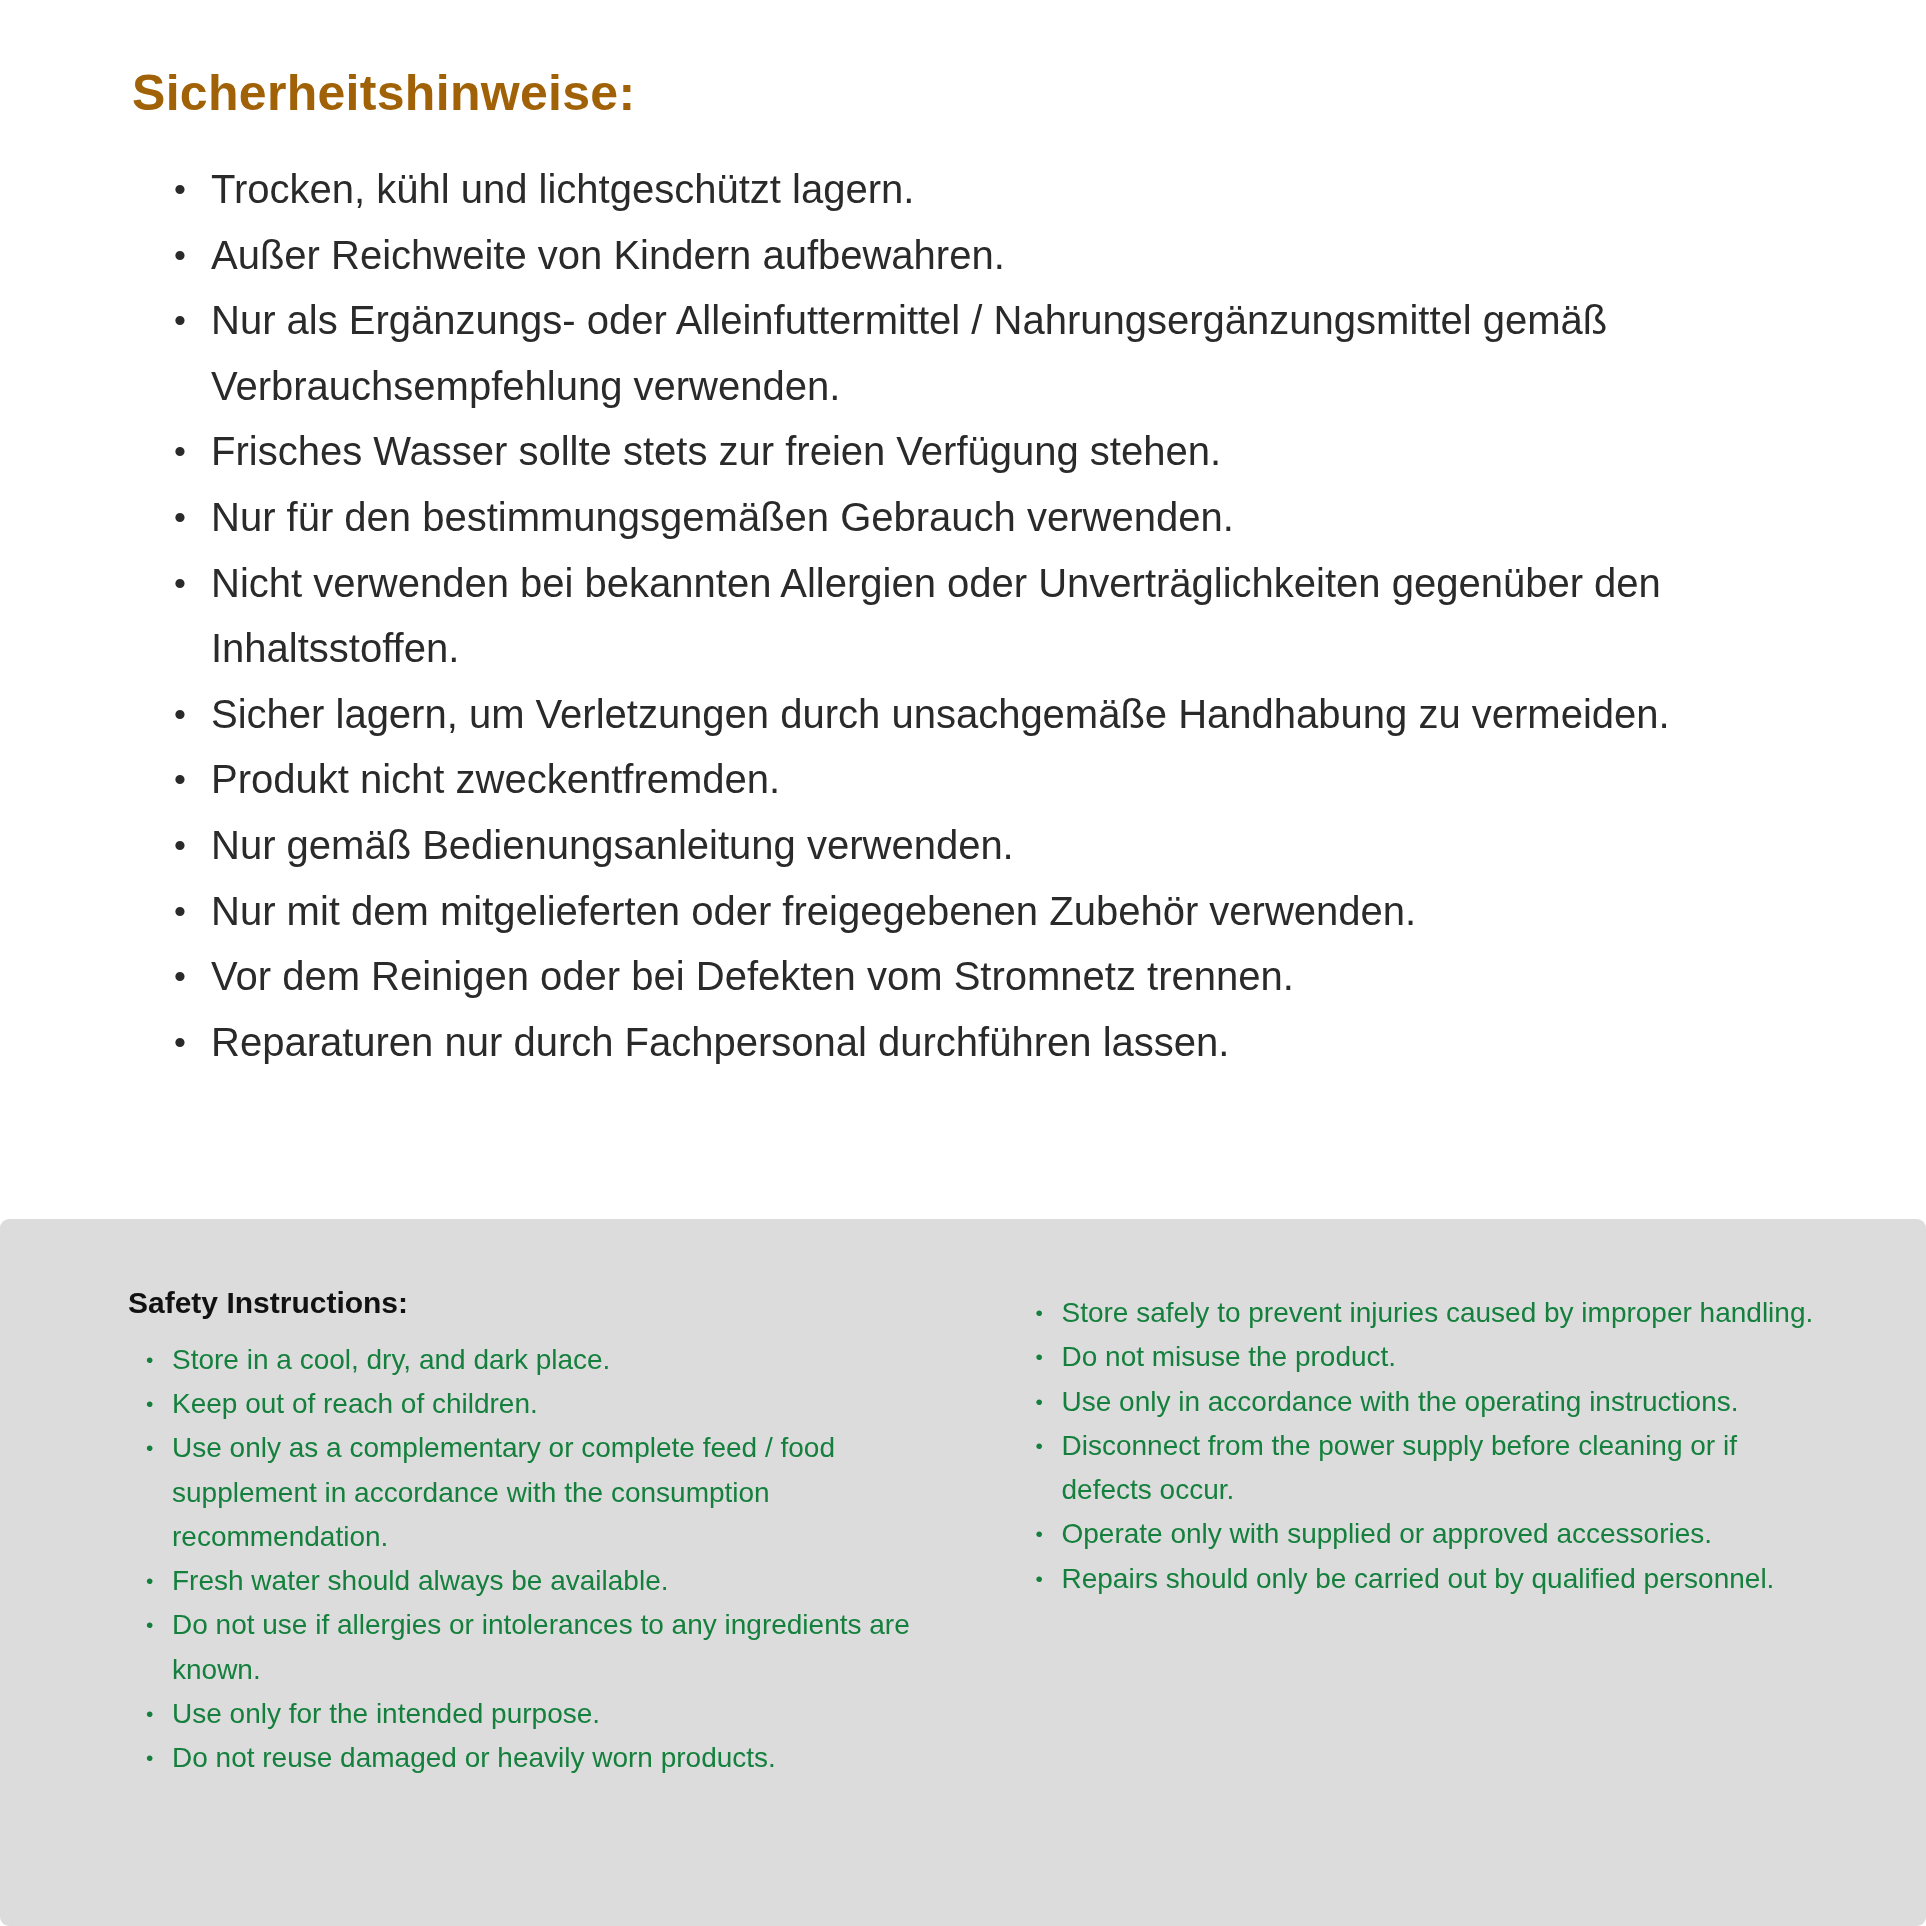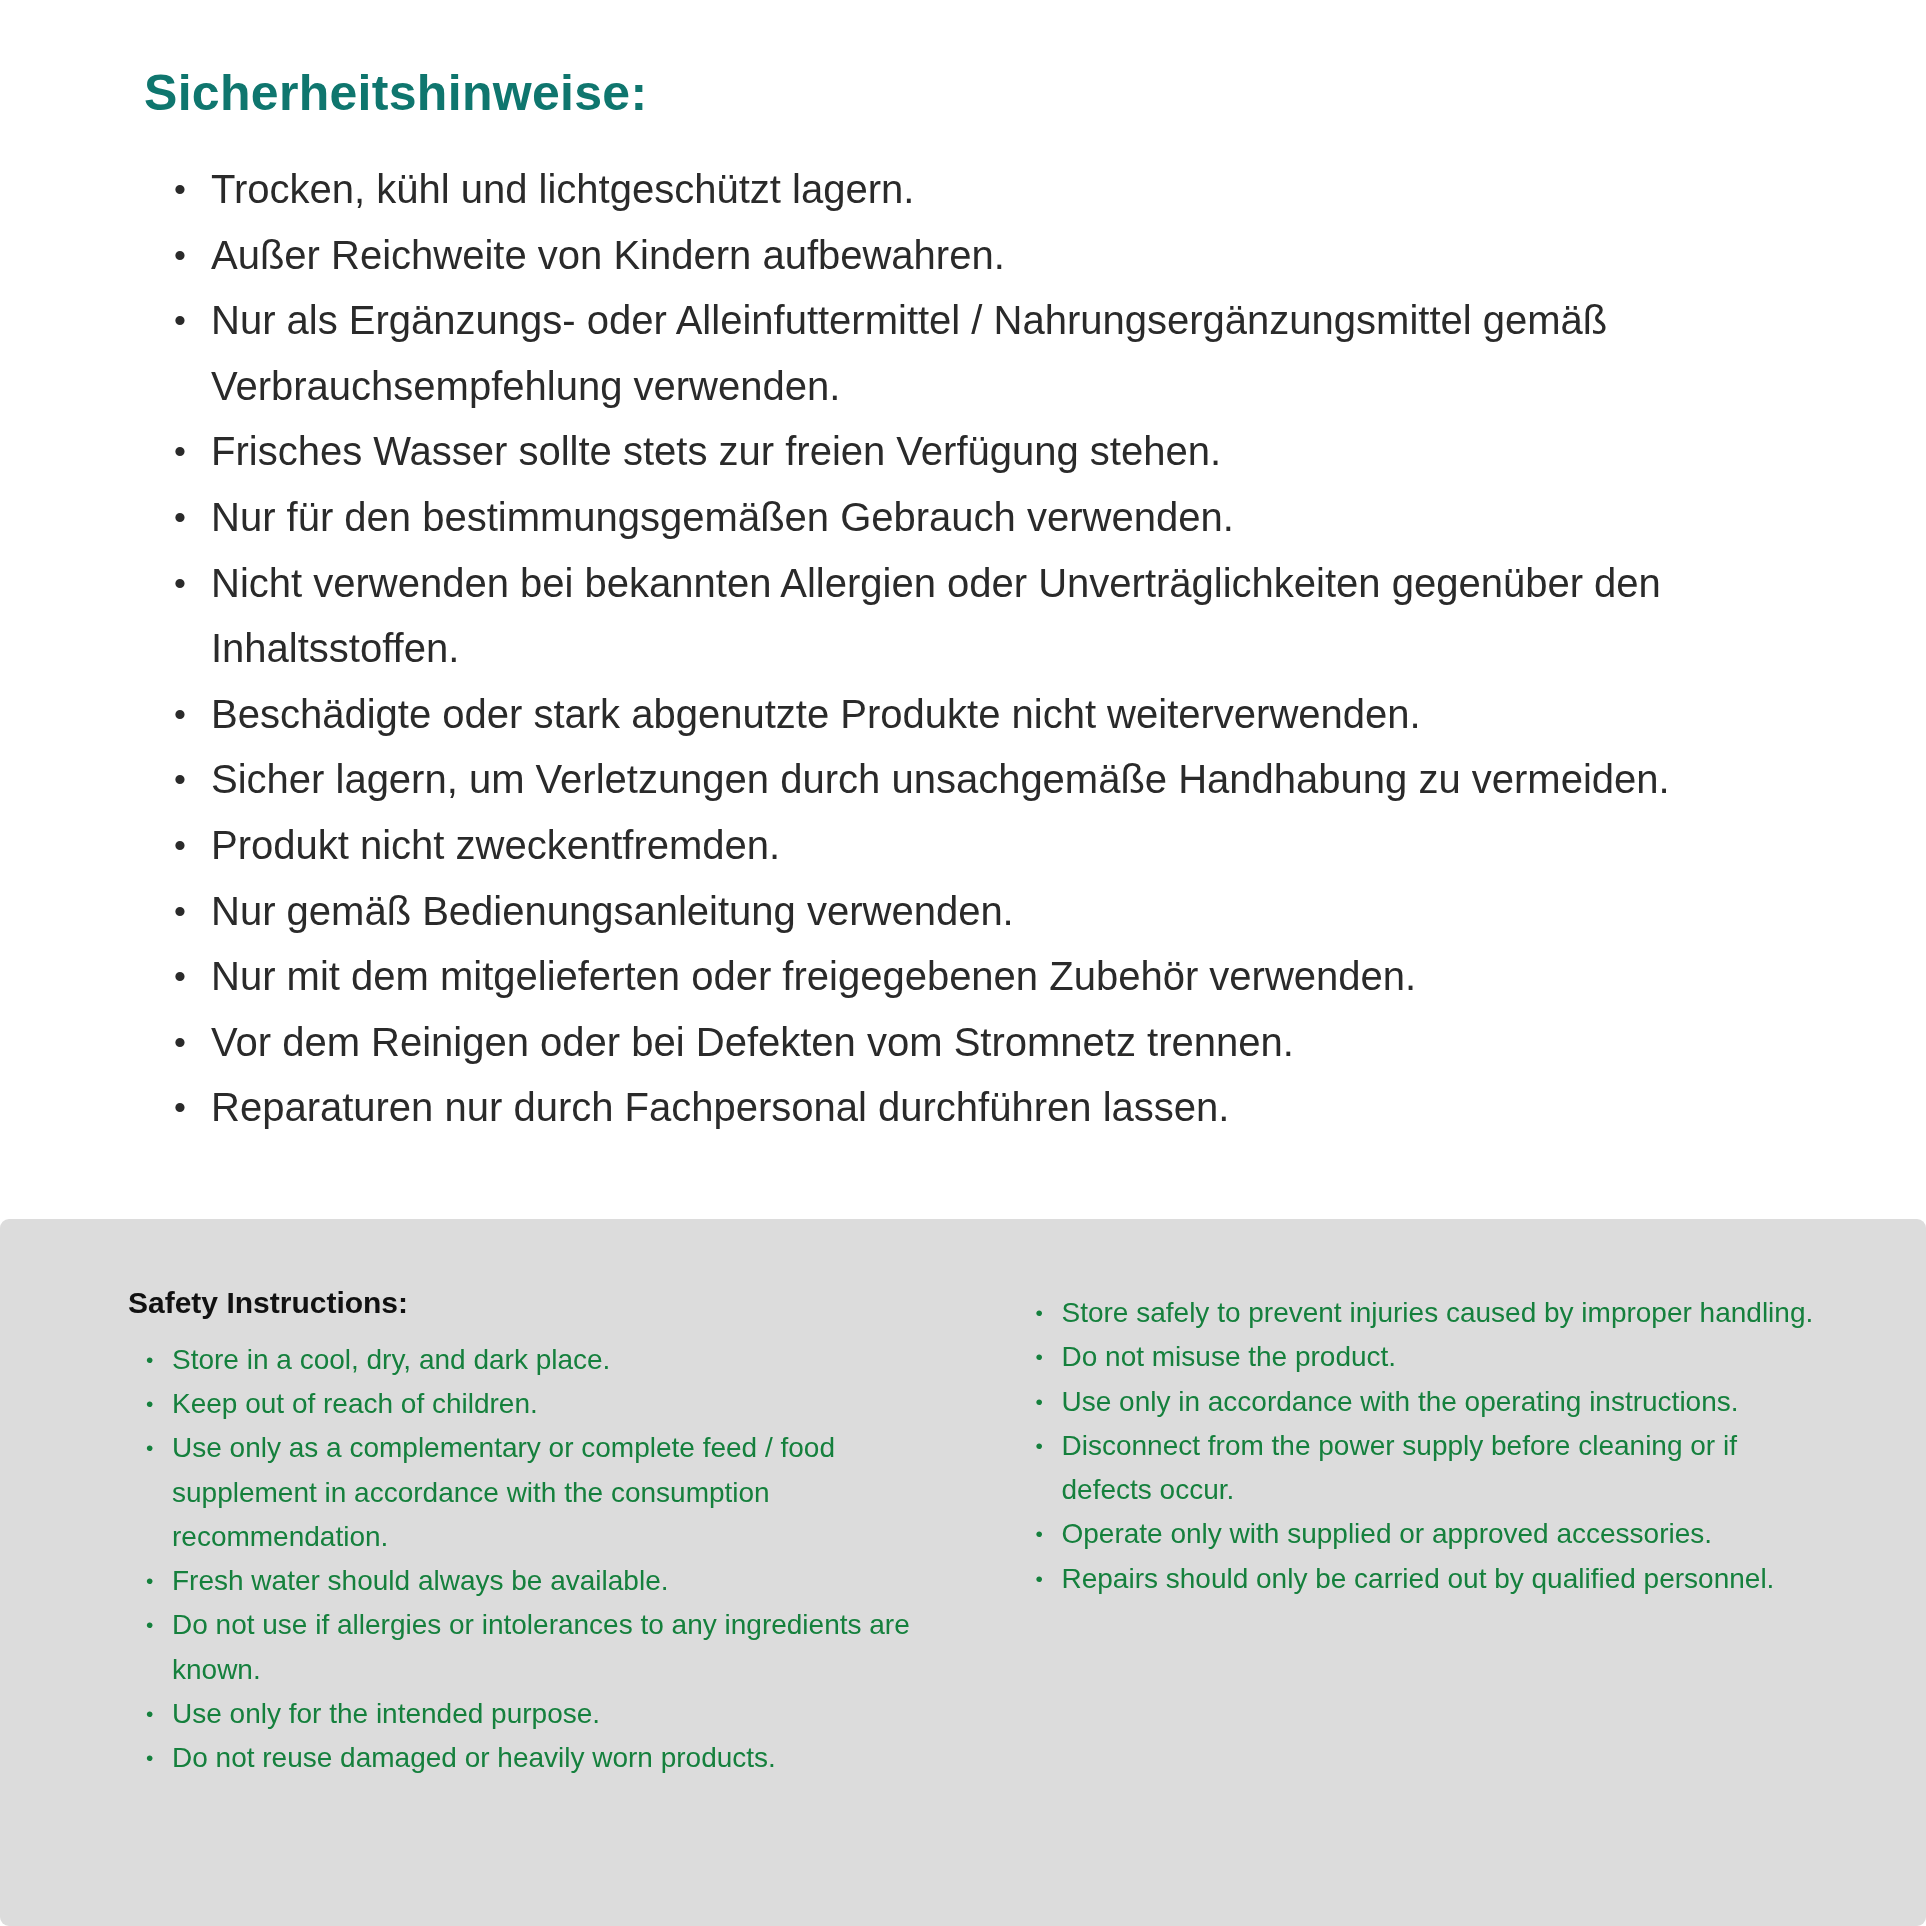--- a/index.html
+++ b/index.html
@@ -24,22 +24,22 @@
 
   
   .german-section {
     box-sizing: border-box;
     padding: 64px 116px 0 132px;
     flex: 0 0 auto;
   }
   .german-title {
     font-size: 50px;
     font-weight: 700;
-    margin: 0 0 35px 12px;
-    color: #0f766e;
+    margin: 0 0 35px 0;
+    color: #a16207;
     letter-spacing: 0.3px;
   }
   ul.german-list {
     list-style: none;
     margin: 0;
     padding: 0 0 0 42px;
     font-size: 40px;
     line-height: 1.64;
     color: #2a2a2a;
   }
@@ -109,21 +109,20 @@
 
   <div class="german-section">
     <h1 class="german-title">Sicherheitshinweise:</h1>
     <ul class="german-list">
         <li>Trocken, kühl und lichtgeschützt lagern.</li>
         <li>Außer Reichweite von Kindern aufbewahren.</li>
         <li>Nur als Ergänzungs- oder Alleinfuttermittel / Nahrungsergänzungsmittel gemäß Verbrauchsempfehlung verwenden.</li>
         <li>Frisches Wasser sollte stets zur freien Verfügung stehen.</li>
         <li>Nur für den bestimmungsgemäßen Gebrauch verwenden.</li>
         <li>Nicht verwenden bei bekannten Allergien oder Unverträglichkeiten gegenüber den Inhaltsstoffen.</li>
-        <li>Beschädigte oder stark abgenutzte Produkte nicht weiterverwenden.</li>
         <li>Sicher lagern, um Verletzungen durch unsachgemäße Handhabung zu vermeiden.</li>
         <li>Produkt nicht zweckentfremden.</li>
         <li>Nur gemäß Bedienungsanleitung verwenden.</li>
         <li>Nur mit dem mitgelieferten oder freigegebenen Zubehör verwenden.</li>
         <li>Vor dem Reinigen oder bei Defekten vom Stromnetz trennen.</li>
         <li>Reparaturen nur durch Fachpersonal durchführen lassen.</li>
       </ul>
   </div>
 
   <div class="english-section">

